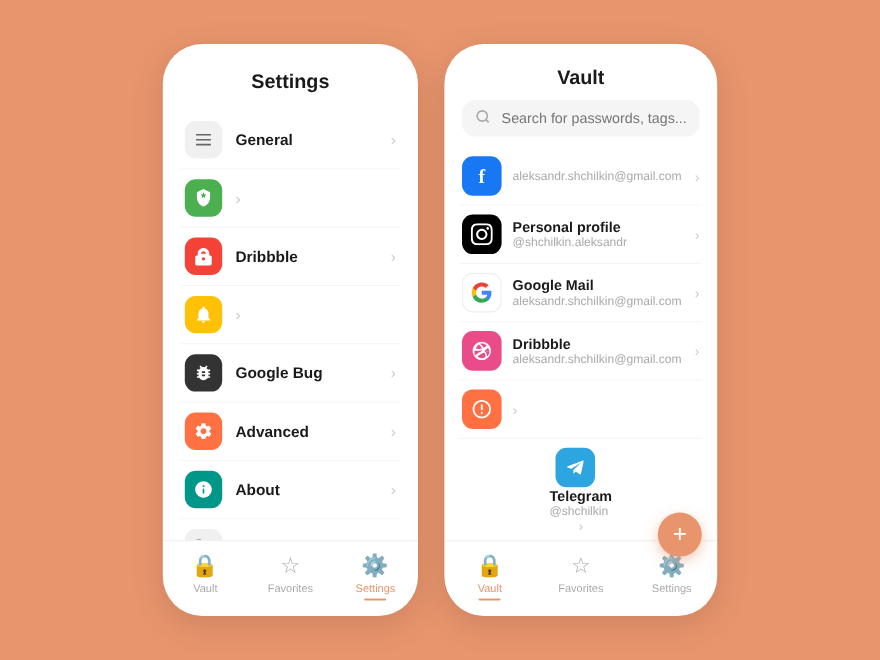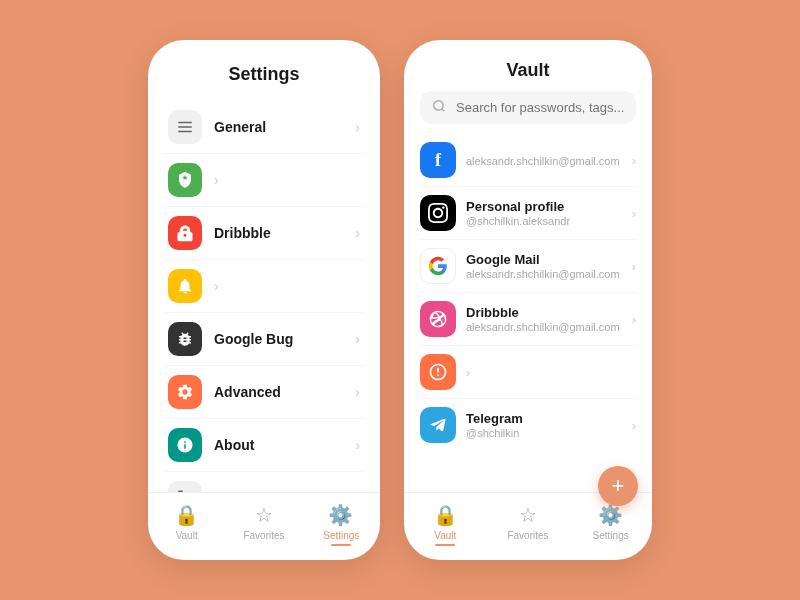--- a/index.html
+++ b/index.html
@@ -144,21 +144,21 @@
       overflow: hidden;
     }
 
     .vault-item {
       display: flex;
       align-items: center;
       padding: 8px 2px;
       border-bottom: 1px solid #f5f5f5;
       cursor: pointer;
     }
-    .vault-item:last-child { border-bottom: none; }
+    .vault-item:last-child { border-bottom: none; flex-direction: column; }
 
     .vault-app-icon {
       width: 36px;
       height: 36px;
       border-radius: 10px;
       display: flex;
       align-items: center;
       justify-content: center;
       font-size: 18px;
       flex-shrink: 0;

